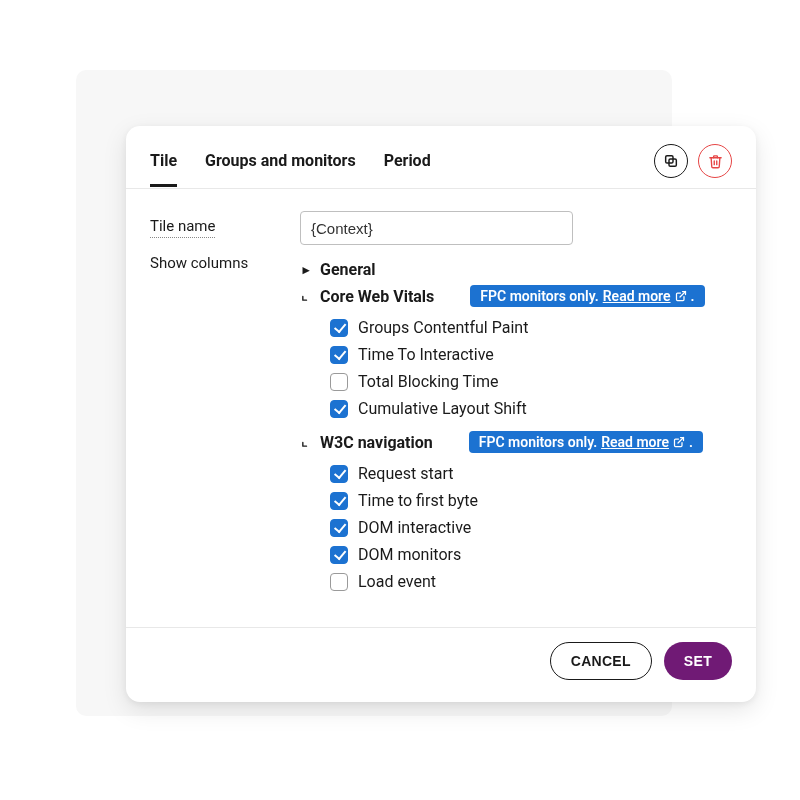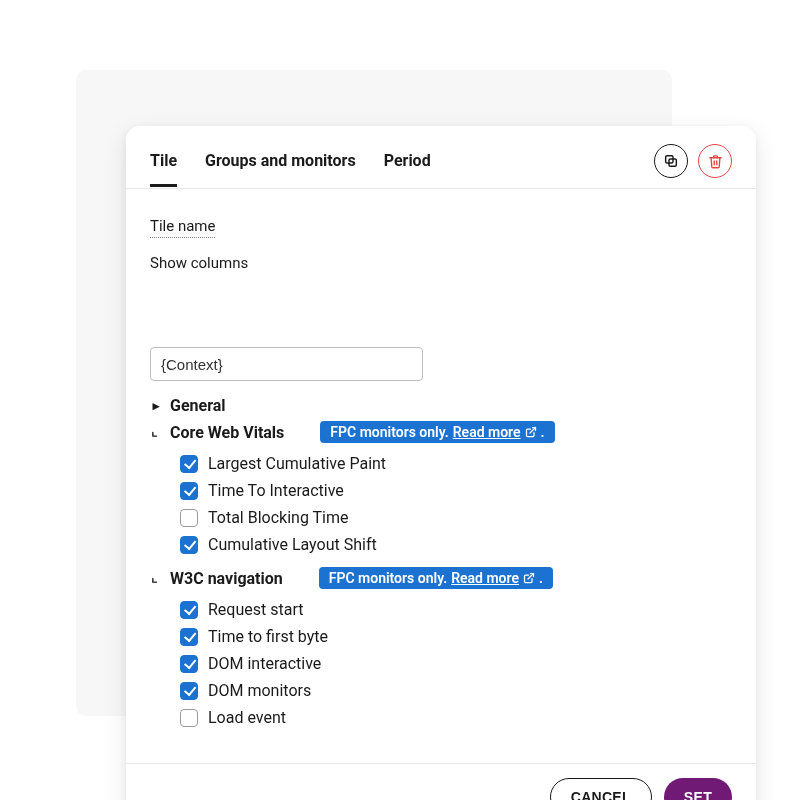--- a/index.html
+++ b/index.html
@@ -73,22 +73,21 @@
   .icon-btn.danger {
     border-color: #e64545;
   }
   .icon-btn svg { display:block; }
   .form {
     padding: 22px 24px 26px 24px;
   }
   .row {
     display: flex;
     align-items: flex-start;
-    gap: 8px;
-    flex-direction: column;
+    gap: 22px;
   }
   .labels-col {
     width: 128px;
     flex: 0 0 128px;
     font-size: 15px;
     color: #1a1a1a;
   }
   .labels-col .lbl {
     padding: 6px 0;
   }
@@ -288,21 +287,21 @@
                   <polyline points="15 3 21 3 21 9"></polyline>
                   <line x1="10" y1="14" x2="21" y2="3"></line>
                 </svg>
               </span>
                 <span>.</span>
             </span>
           </div>
           <div class="options">
             <div class="opt">
               <span class="chk checked"></span>
-              <span>Largest Cumulative Paint</span>
+              <span>Groups Contentful Paint</span>
             </div>
             <div class="opt">
               <span class="chk checked"></span>
               <span>Time To Interactive</span>
             </div>
             <div class="opt">
               <span class="chk"></span>
               <span>Total Blocking Time</span>
             </div>
             <div class="opt">

